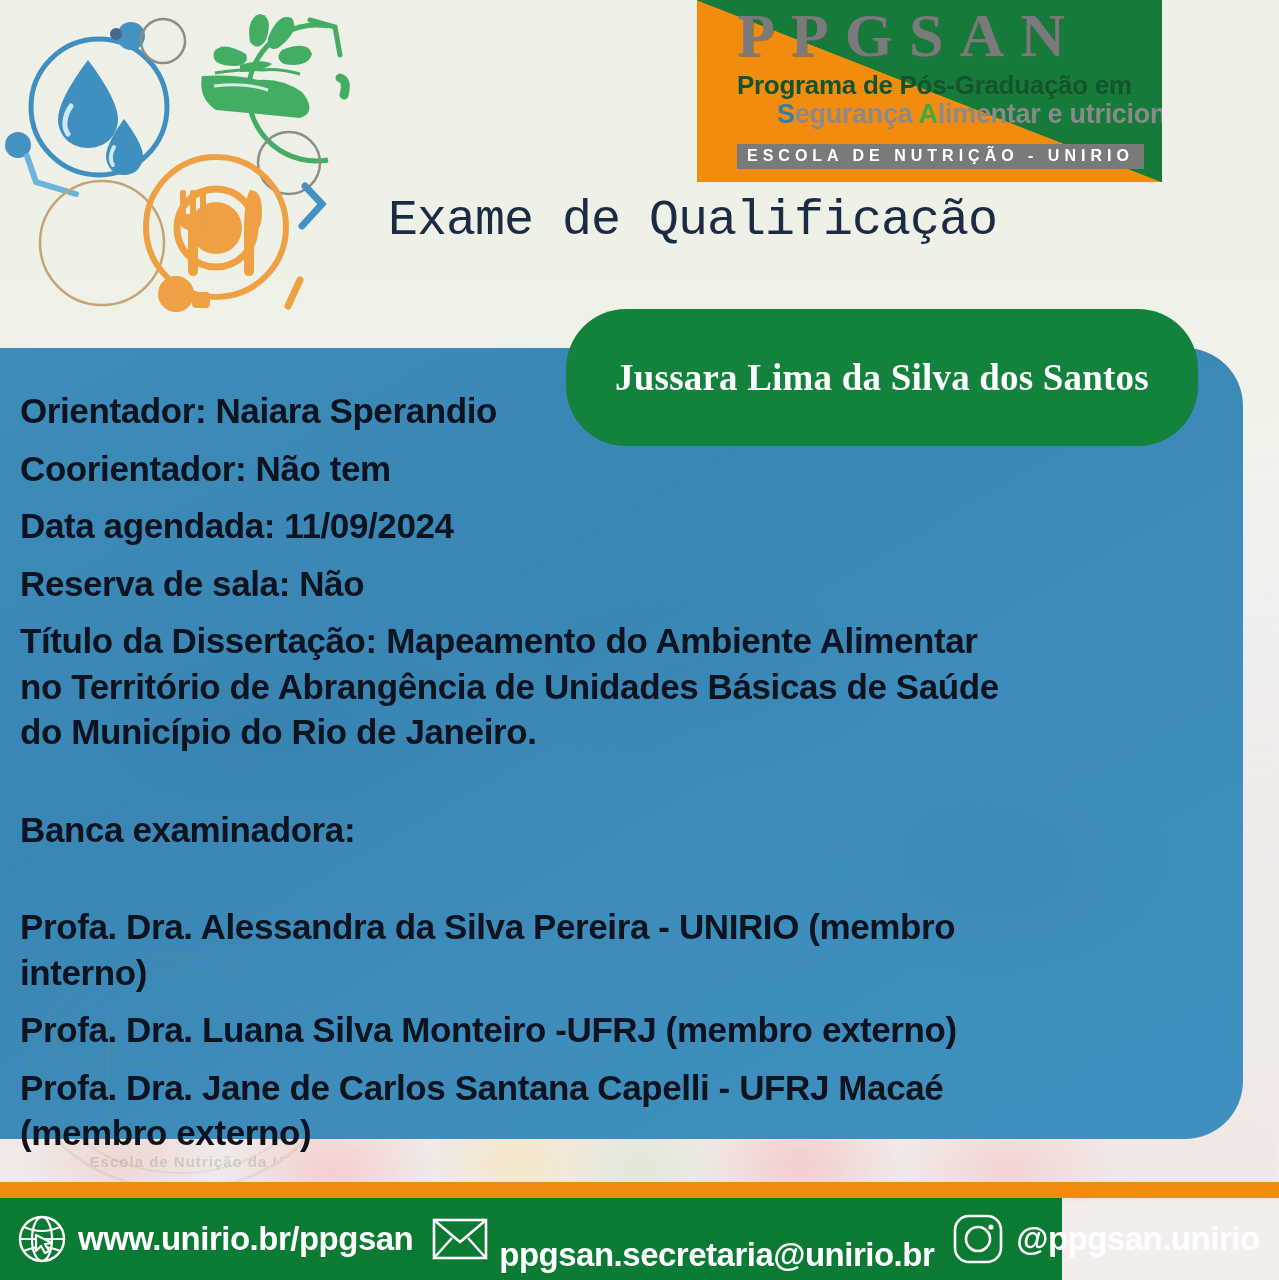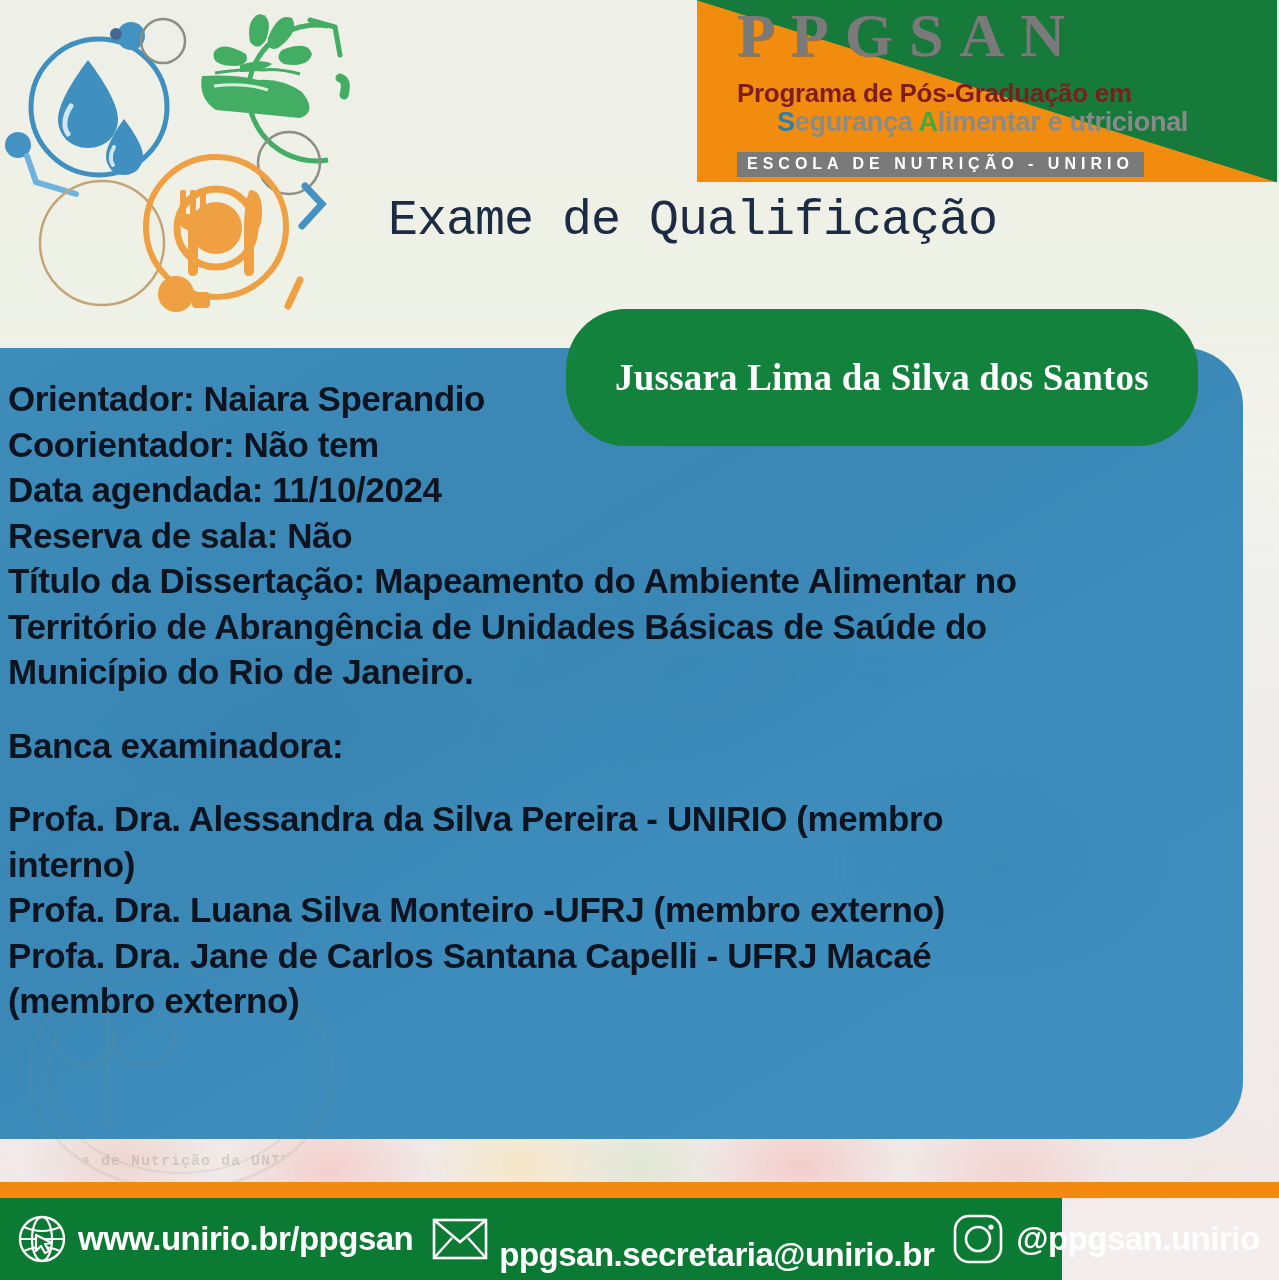--- a/index.html
+++ b/index.html
@@ -35,56 +35,56 @@
     border-radius:50%;
     border:3px solid rgba(120,140,120,.30);
     opacity:.42;
     overflow:hidden;
   }
   .seal:before{
     content:"";position:absolute;left:16px;top:14px;right:16px;bottom:14px;
     border-radius:50%;border:2px solid rgba(120,140,120,.32);
   }
   .seal-text{
-    position:absolute;left:0;bottom:18px;width:100%;text-align:left;
+    position:absolute;left:0;bottom:18px;width:100%;text-align:right;
     font-size:15px;font-weight:bold;letter-spacing:1px;
-    color:rgba(110,125,105,.6);font-family:Liberation Mono, monospace;
+    color:rgba(110,125,105,.6);font-family:Liberation Sans, sans-serif;
   }
   .seal-scale{
     position:absolute;left:50%;top:52px;width:150px;height:120px;margin-left:-75px;
     border-left:3px solid rgba(120,140,120,.35);
   }
   .seal-scale:before,.seal-scale:after{
     content:"";position:absolute;top:20px;width:58px;height:34px;
     border:3px solid rgba(120,140,120,.33);border-top:none;border-radius:0 0 40px 40px;
   }
   .seal-scale:before{left:-56px;}
   .seal-scale:after{left:2px;}
 
   
   .icons{position:absolute;left:0;top:0;width:400px;height:330px;}
 
   
   .logo-block{
-    position:absolute;left:697px;top:0;width:580px;height:182px;
+    position:absolute;left:697px;top:0;width:465px;height:182px;
     background:#f28c0f;overflow:hidden;text-decoration:underline;
   }
   .logo-green-tri{
     position:absolute;right:0;top:0;width:100%;height:100%;
     background:linear-gradient(to bottom left,#157a3a 0%,#157a3a 50%,transparent 50.2%);
   }
   .logo-inner{position:absolute;left:40px;top:4px;width:430px;}
   .ppgsan-word{
     font-family:"Liberation Serif",serif;font-weight:bold;
     font-size:62px;letter-spacing:16px;color:#7a7a7a;line-height:1.0;
     text-shadow:1px 1px 0 rgba(90,90,90,.5);
   }
   .ppgsan-line1{
     font-family:"Liberation Sans",sans-serif;font-weight:bold;
-    font-size:26px;color:#7f1d1d;line-height:1.05;margin-top:14px;
+    font-size:26px;color:#14532d;line-height:1.05;margin-top:6px;
     white-space:nowrap;letter-spacing:-0.3px;
   }
   .ppgsan-line2{
     font-family:"Liberation Sans",sans-serif;font-weight:bold;
     font-size:27px;color:#8a8a8a;line-height:1.05;margin-top:1px;
     white-space:nowrap;letter-spacing:-0.3px;margin-left:40px;
   }
   .ppgsan-line2 .s{color:#2f7fa8;}
   .ppgsan-line2 .a{color:#3faa3f;}
   .ppgsan-bar{
@@ -127,21 +127,21 @@
     font-size:37px;color:#ffffff;letter-spacing:.2px;white-space:nowrap;
   }
 
   
   .body-text{
     position:absolute;left:8px;top:376px;width:1030px;
     font-family:"Liberation Sans",sans-serif;font-weight:bold;
     font-size:35px;line-height:1.30;color:#0d1420;
     letter-spacing:-0.4px;
   }
-  .body-text p{margin:0;}
+  .body-text p{margin:12px;}
   .body-text .gap{height:28px;}
 
   
   .footer-orange{
     position:absolute;left:0;bottom:82px;width:1279px;height:16px;background:#f18a0e;
   }
   .footer-green{
     position:absolute;left:0;bottom:0;width:1062px;height:82px;background:#0b7a32;
     display:flex;align-items:center;
   }
@@ -232,21 +232,21 @@
     <div class="seal-text">Escola de Nutrição da UNIRIO</div>
   </div>
 
   <div class="name-pill">
     <span>Jussara Lima da Silva dos Santos</span>
   </div>
 
   <div class="body-text">
     <p>Orientador: Naiara Sperandio</p>
     <p>Coorientador: Não tem</p>
-    <p>Data agendada: 11/10/2024</p>
+    <p>Data agendada: 11/09/2024</p>
     <p>Reserva de sala: Não</p>
     <p>Título da Dissertação: Mapeamento do Ambiente Alimentar no Território de Abrangência de Unidades Básicas de Saúde do Município do Rio de Janeiro.</p>
     <div class="gap"></div>
     <p>Banca examinadora:</p>
     <div class="gap"></div>
     <p> Profa. Dra. Alessandra da Silva Pereira - UNIRIO (membro interno)</p>
     <p> Profa. Dra. Luana Silva Monteiro -UFRJ (membro externo)</p>
     <p> Profa. Dra. Jane de Carlos Santana Capelli - UFRJ Macaé (membro externo)</p>
   </div>
 

